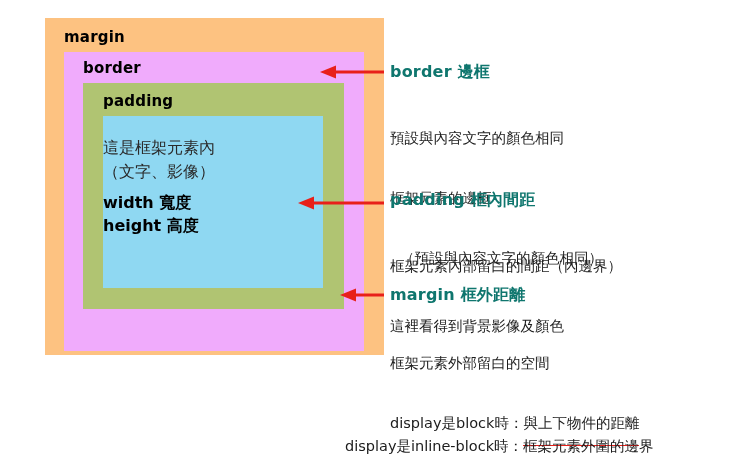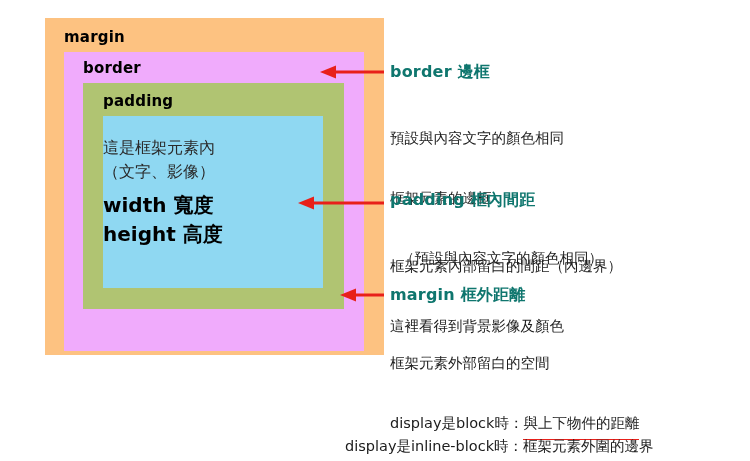--- a/index.html
+++ b/index.html
@@ -92,21 +92,21 @@
     box-sizing: border-box;
     padding-top: 20px;
   }
   #content-box .content-line {
     font-size: 16px;
     color: #2a2a2a;
     line-height: 1.47;
     white-space: pre;
   }
   #content-box .content-dim {
-    font-size: 20px;
+    font-size: 16px;
     font-weight: bold;
     color: #000000;
     line-height: 1.45;
     white-space: pre;
     margin-top: 8px;
   }
   #content-box .content-dim.second {
     margin-top: 0;
   }
 
@@ -129,22 +129,21 @@
   }
   .annot-body {
     position: absolute;
     font-size: 14.5px;
     color: #1c1c1c;
     line-height: 20px;
     white-space: pre;
   }
   .annot-body .ul-red {
     border-bottom: 1.6px solid #e8201a;
-    padding-bottom: 7px;
-    font-family: Liberation Mono, monospace;
+    padding-bottom: 14px;
   }
 
   #ann-border-heading { left: 390px; top: 62px; }
   #ann-border-body    { left: 390px; top: 88px; }
 
   #ann-padding-heading { left: 390px; top: 190px; }
   #ann-padding-body    { left: 390px; top: 216px; }
 
   #ann-margin-heading { left: 390px; top: 285px; }
   #ann-margin-body    { left: 390px; top: 313px; }

